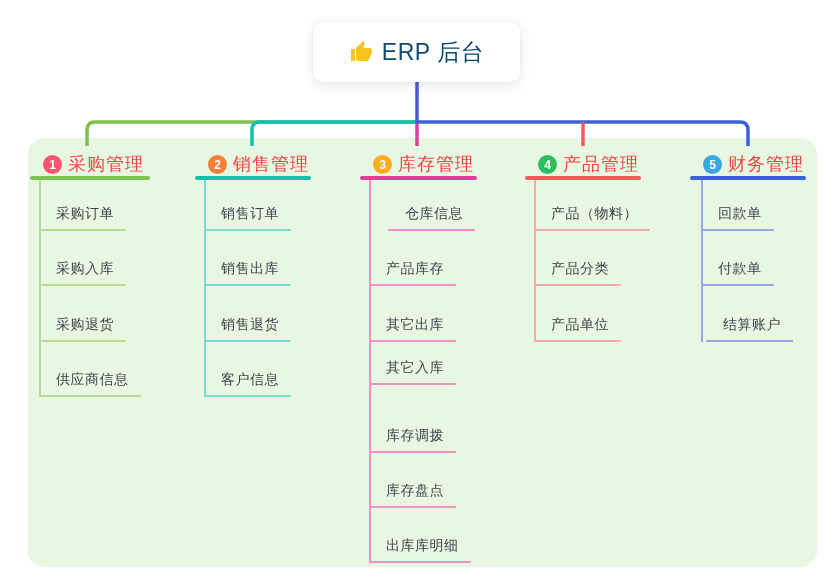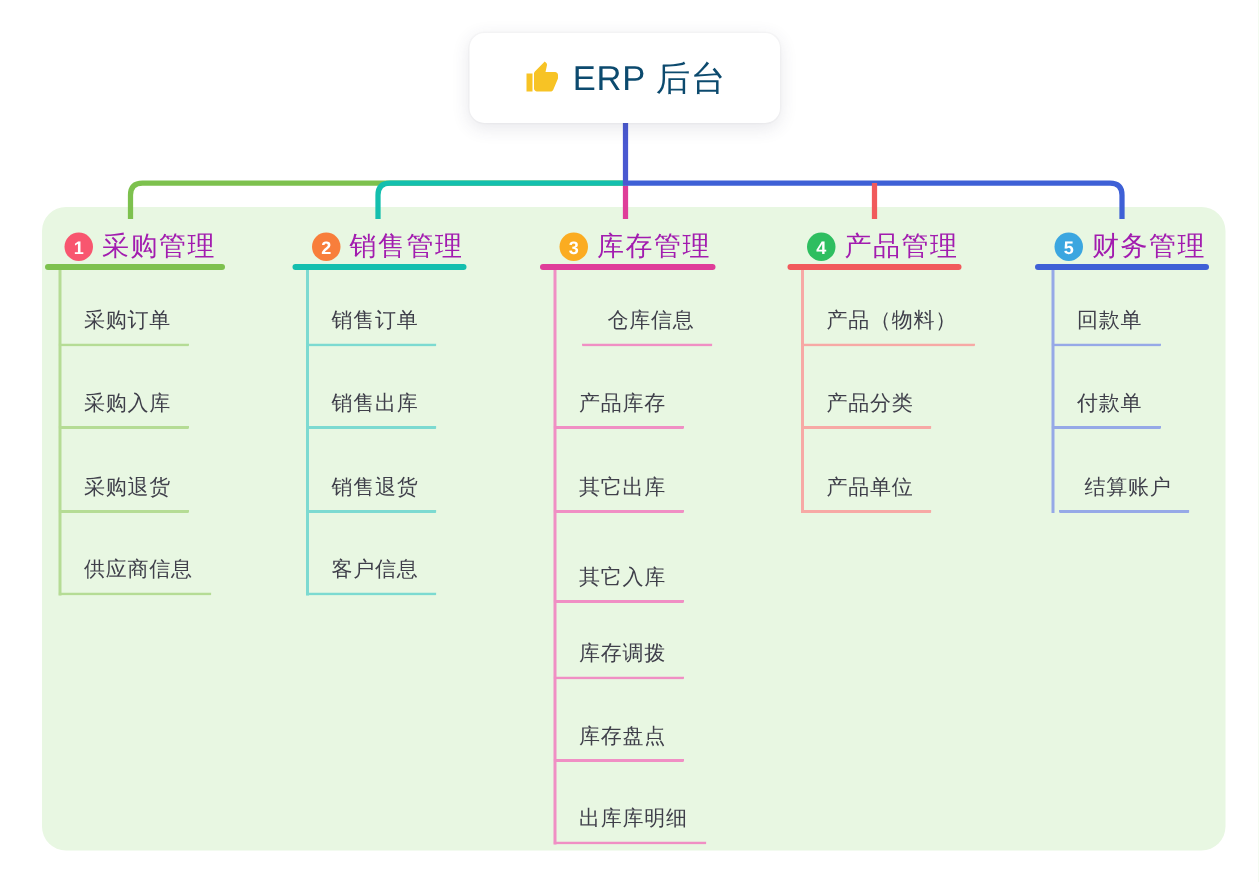--- a/index.html
+++ b/index.html
@@ -23,21 +23,21 @@
   .root-title{
     font-size:23px;color:#0c4a6e;font-weight:500;letter-spacing:0.5px;white-space:nowrap;
   }
   .thumb-icon{width:24px;height:24px;display:block;}
   .badge{
     position:absolute;width:19px;height:19px;border-radius:50%;
     color:#fff;font-size:12px;font-weight:bold;
     display:flex;align-items:center;justify-content:center;line-height:1;
   }
   .branch-label{
-    position:absolute;font-size:18px;letter-spacing:1px;color:#a21caf;
+    position:absolute;font-size:18px;letter-spacing:1px;color:#ef4444;
     font-weight:500;white-space:nowrap;line-height:20px;
   }
   .branch-underline{position:absolute;height:4px;border-radius:2px;}
   .child-vline{position:absolute;width:2px;}
   .child-node{
     position:absolute;white-space:nowrap;
     font-size:14px;letter-spacing:0.5px;color:#3F3F4A;line-height:20px;
     padding:0 12px 6px 17px;border-bottom:2px solid transparent;
     border-radius:0 0 1px 1px;
   }
@@ -82,21 +82,21 @@
       <div class="child-node" style="left: 204px; top: 258px; border-bottom-color: rgb(124, 218, 209);">销售出库</div>
       <div class="child-node" style="left: 204px; top: 314px; border-bottom-color: rgb(124, 218, 209);">销售退货</div>
       <div class="child-node" style="left: 204px; top: 369px; border-bottom-color: rgb(124, 218, 209);">客户信息</div>
       <div class="badge" style="left: 373px; top: 155px; background: rgb(251, 172, 33);">3</div>
       <div class="branch-label" style="left: 398px; top: 154px;">库存管理</div>
       <div class="branch-underline" style="left: 360px; top: 176px; width: 117px; background: rgb(223, 61, 153);"></div>
       <div class="child-vline" style="left: 369px; top: 180px; height: 383px; background: rgb(240, 143, 196);"></div>
       <div class="child-node" style="left: 388px; top: 203px; border-bottom-color: rgb(240, 143, 196);">仓库信息</div>
       <div class="child-node" style="left: 369px; top: 258px; border-bottom-color: rgb(240, 143, 196); text-align: center;">产品库存</div>
       <div class="child-node" style="left: 369px; top: 314px; border-bottom-color: rgb(240, 143, 196);">其它出库</div>
-      <div class="child-node" style="left: 369px; top: 374px; border-bottom-color: rgb(240, 143, 196);">其它入库</div>
+      <div class="child-node" style="left: 369px; top: 357px; border-bottom-color: rgb(240, 143, 196);">其它入库</div>
       <div class="child-node" style="left: 369px; top: 425px; border-bottom-color: rgb(240, 143, 196);">库存调拨</div>
       <div class="child-node" style="left: 369px; top: 480px; border-bottom-color: rgb(240, 143, 196);">库存盘点</div>
       <div class="child-node" style="left: 369px; top: 535px; border-bottom-color: rgb(240, 143, 196);">出库库明细</div>
       <div class="badge" style="left: 538px; top: 155px; background: rgb(46, 190, 96);">4</div>
       <div class="branch-label" style="left: 563px; top: 154px;">产品管理</div>
       <div class="branch-underline" style="left: 525px; top: 176px; width: 116px; background: rgb(241, 90, 92);"></div>
       <div class="child-vline" style="left: 534px; top: 180px; height: 162px; background: rgb(247, 169, 165);"></div>
       <div class="child-node" style="left: 534px; top: 203px; border-bottom-color: rgb(247, 169, 165);">产品（物料）</div>
       <div class="child-node" style="left: 534px; top: 258px; border-bottom-color: rgb(247, 169, 165);">产品分类</div>
       <div class="child-node" style="left: 534px; top: 314px; border-bottom-color: rgb(247, 169, 165);">产品单位</div>

